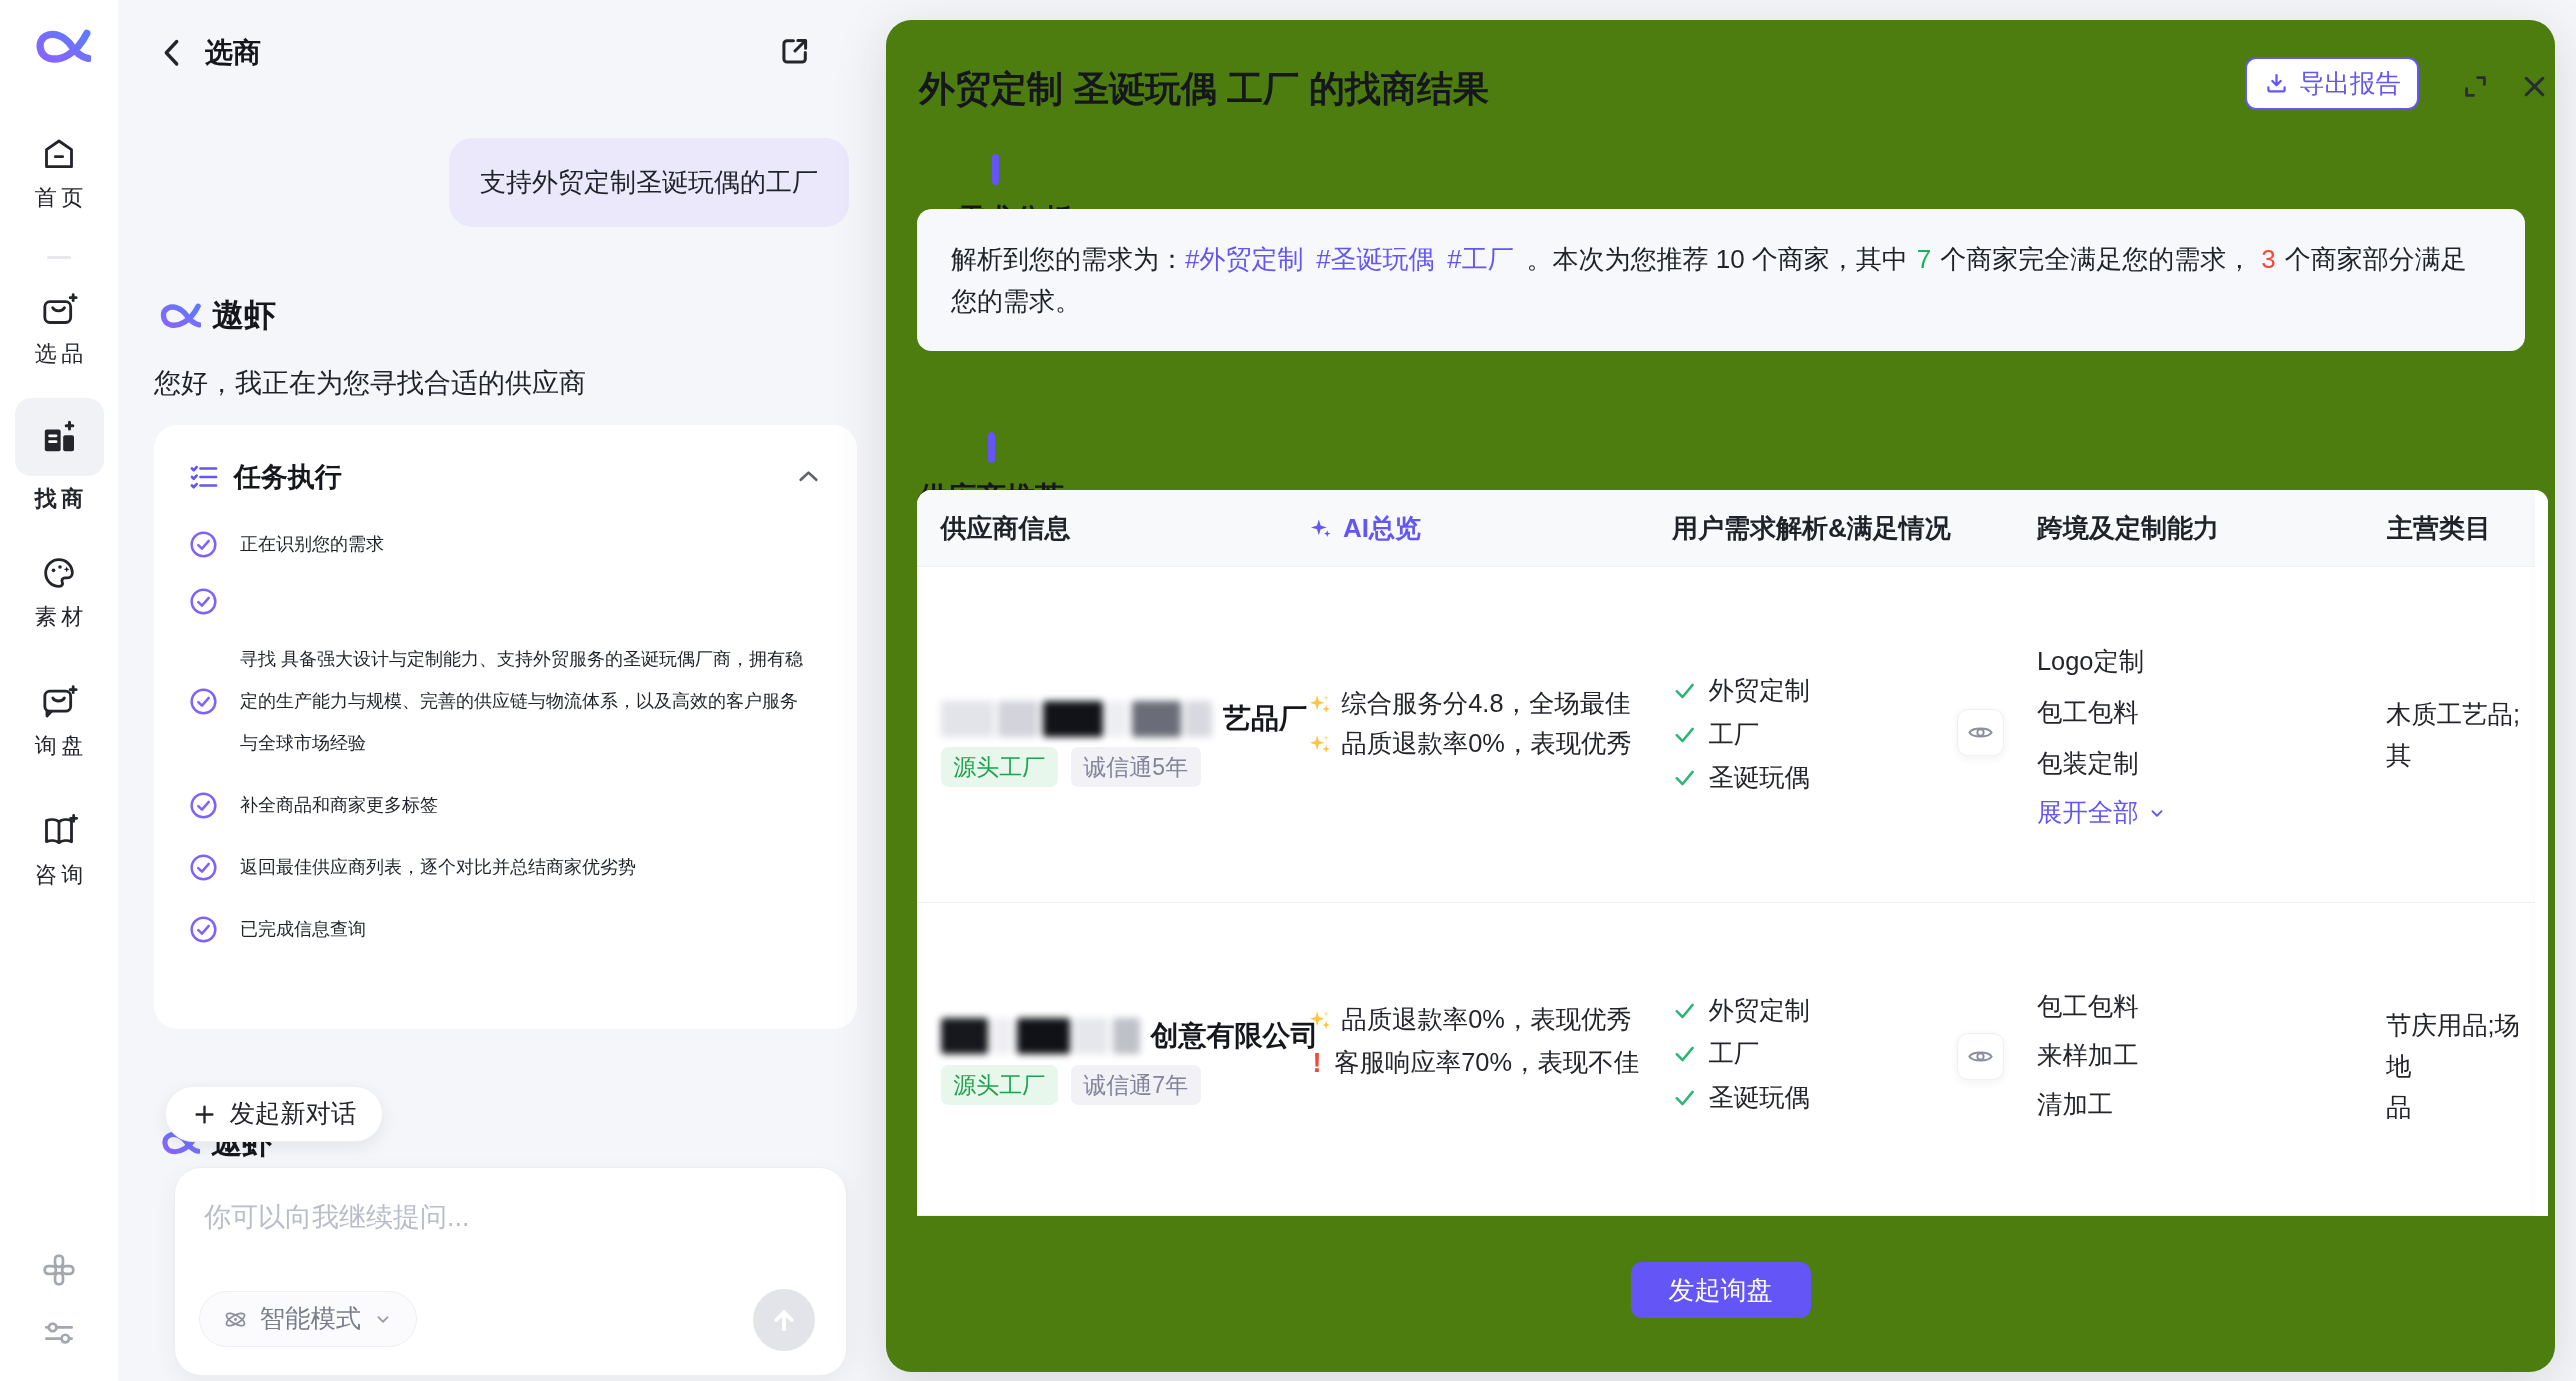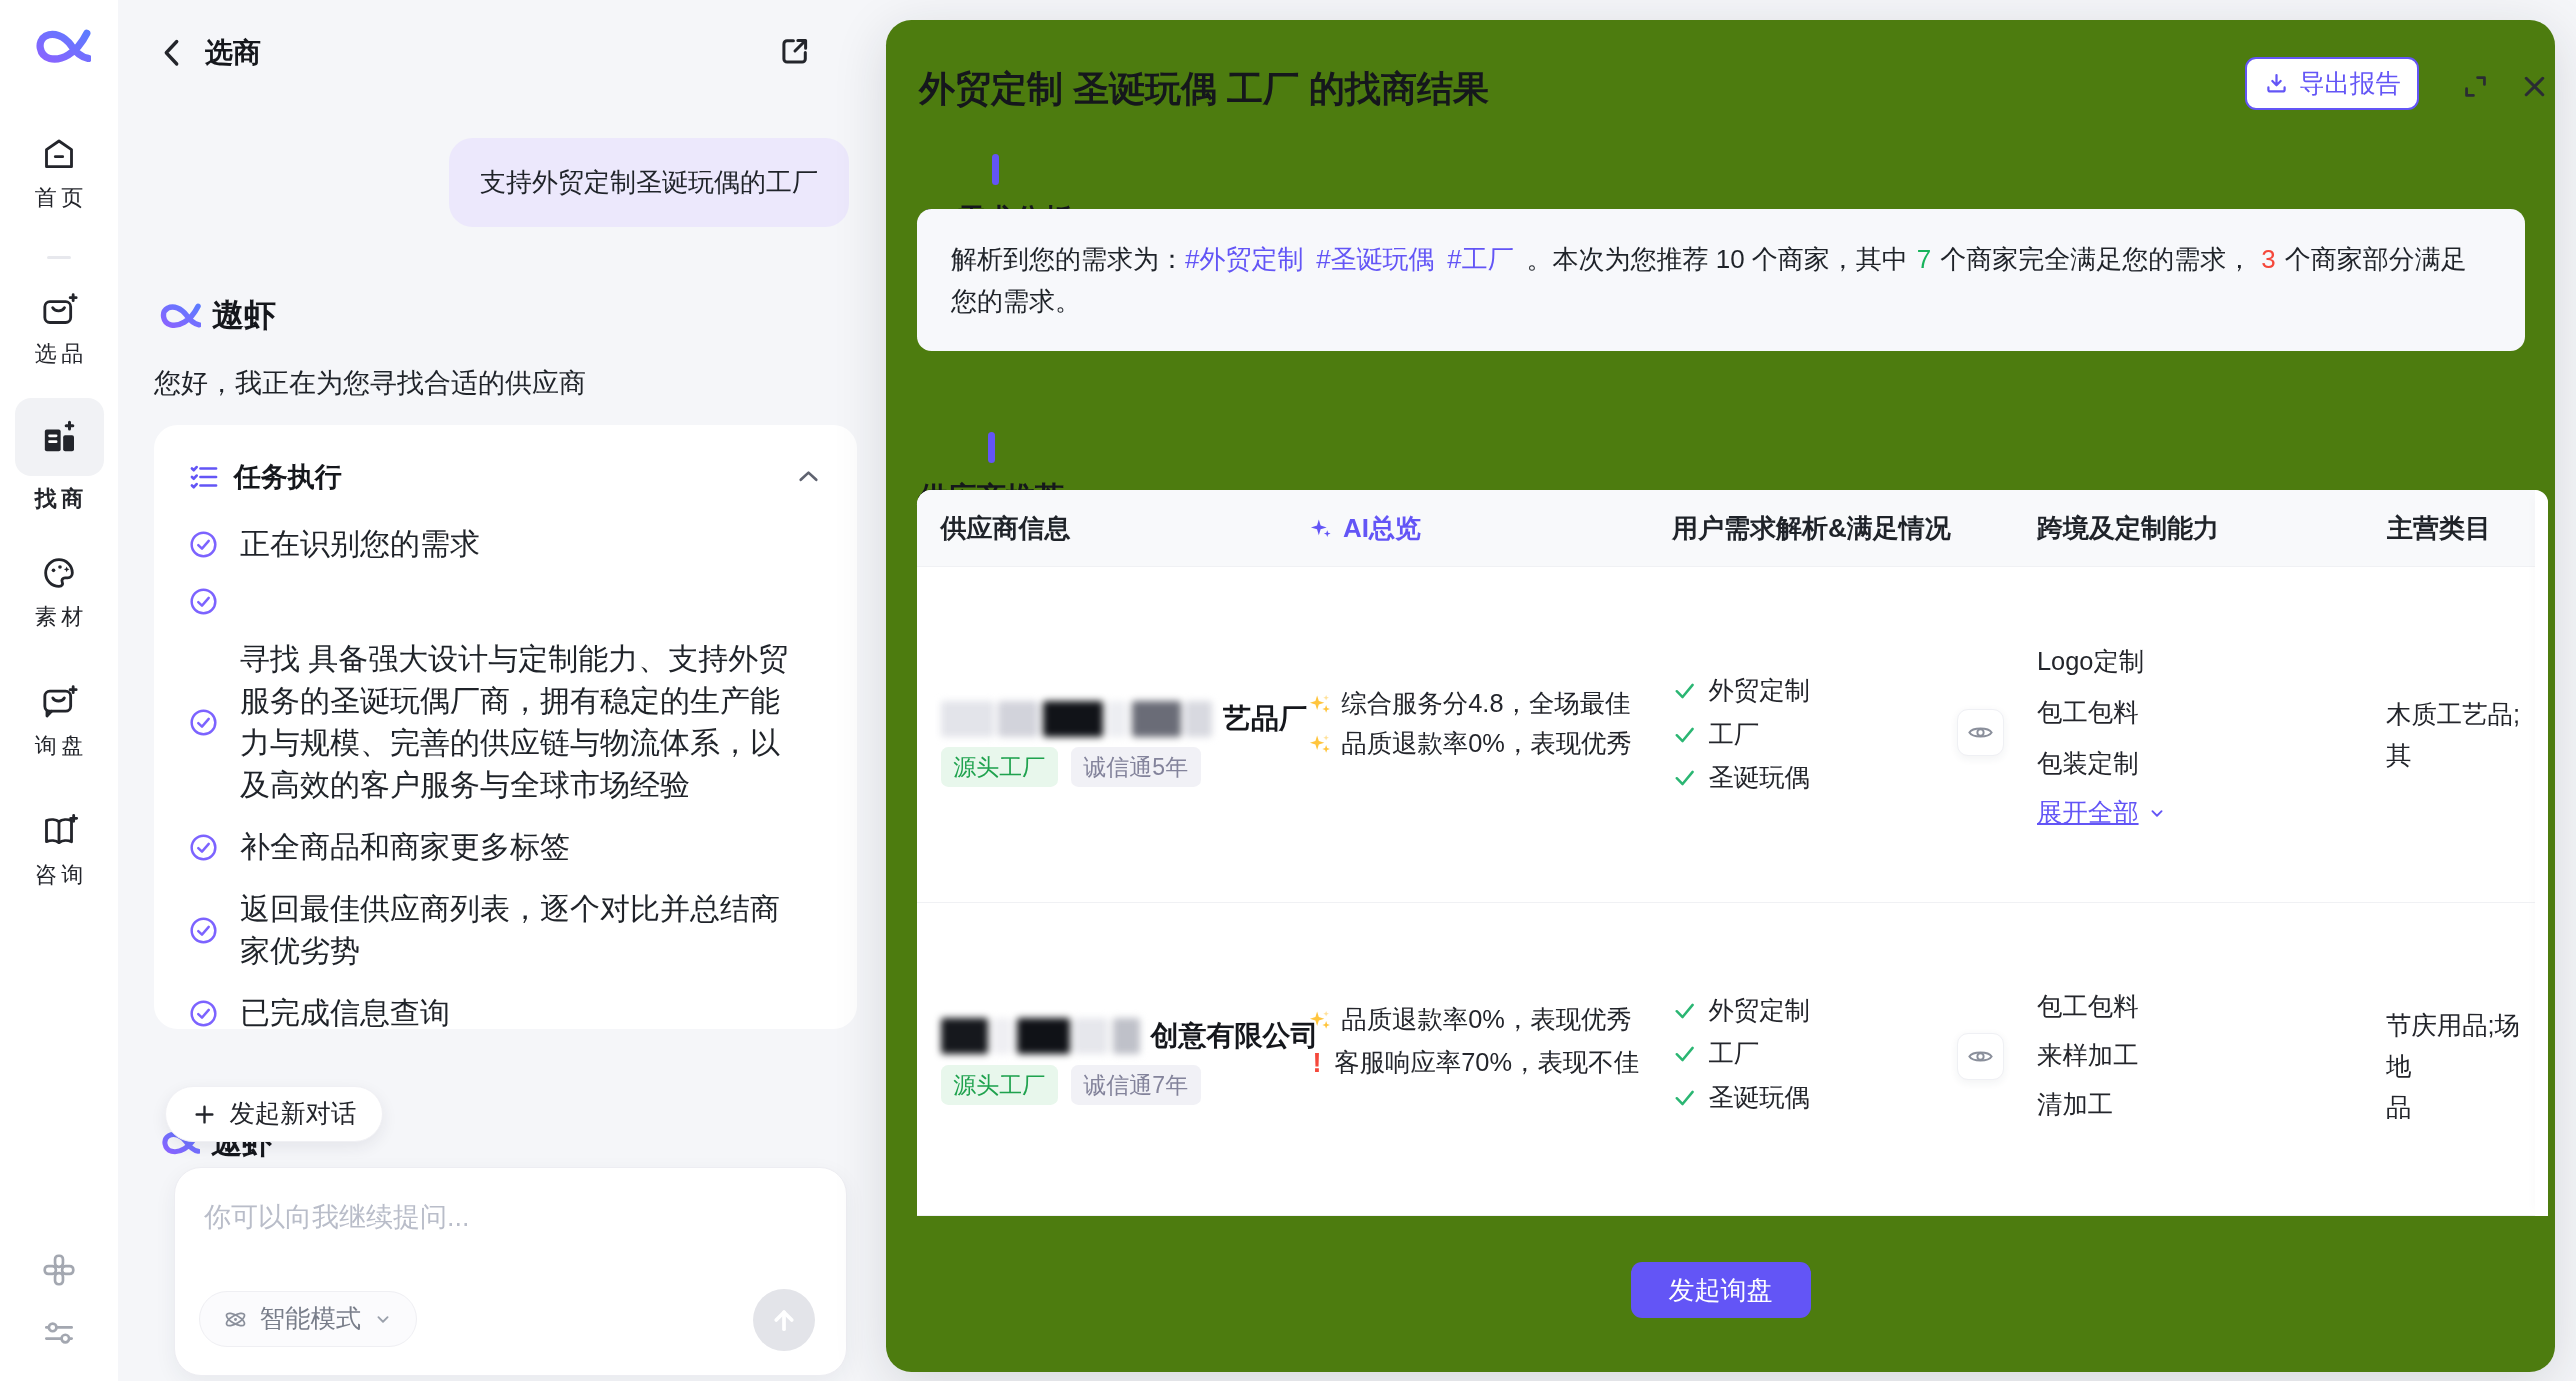--- a/index.html
+++ b/index.html
@@ -32,21 +32,21 @@
   .assist-row { position:absolute; left:36px; top:294px; display:flex; align-items:center; gap:11px; }
   .assist-row .aname { font-size:32px; font-weight:700; color:#15171C; }
   .greeting { position:absolute; left:36px; top:365px; font-size:27px; color:#1F2329; }
 
   .task-card { position:absolute; left:36px; top:425px; width:703px; height:604px; background:#FFFFFF; border-radius:23.6px; padding:31px 33px; z-index:2; }
   .task-head { display:flex; align-items:center; gap:12.7px; position:relative; height:42px; }
   .task-head .ttl { font-size:27px; font-weight:700; color:#15171C; }
   .task-collapse { position:absolute; right:0; top:5.4px; width:31px; height:31px; cursor:pointer; }
   .task-list { margin-top:25.4px; display:flex; flex-direction:column; gap:20px; }
   .task-item { display:flex; align-items:center; gap:20px; }
-  .task-item .txt { font-size:30px; line-height:42px; color:#1F2329; width:563px; }
+  .task-item .txt { font-size:18px; line-height:42px; color:#1F2329; width:563px; }
   .ck { flex:0 0 33px; width:33px; height:33px; }
 
   .ghost-row { position:absolute; left:38px; top:1122px; display:flex; align-items:center; gap:11px; z-index:1; }
   .ghost-row .aname { font-size:31px; font-weight:700; color:#15171C; }
 
   .newchat-pill { position:absolute; left:47px; top:1086px; height:56px; background:#FFFFFF; border:0.9px solid #F0F0F4; border-radius:29px; box-shadow:0 5.4px 16.3px rgba(40,44,63,.08); display:flex; align-items:center; gap:11px; padding:0 25.4px; font-size:25.4px; color:#23252B; z-index:3; cursor:pointer; }
 
   .input-card { position:absolute; left:56px; top:1167px; width:673px; height:209px; background:#FFFFFF; border:0.9px solid #EDEDF2; border-radius:27px; box-shadow:0 7.3px 22px rgba(40,44,63,.06); z-index:4; }
   .chat-input { position:absolute; left:29px; top:27px; width:599px; height:45px; border:none; outline:none; font-size:27px; color:#1F2329; font-family:inherit; background:transparent; }
   .chat-input::placeholder { color:#B9BDC9; }
@@ -81,21 +81,21 @@
   .nametxt { font-size:28px; font-weight:700; color:#15171C; white-space:nowrap; }
   .tagrow { display:flex; gap:12.7px; }
   .tag { height:40px; display:flex; align-items:center; padding:0 12.7px; border-radius:7.3px; font-size:23px; }
   .tag-green { background:#E8F7EC; color:#1FA24E; }
   .tag-gray  { background:#F1F1F6; color:#83839B; }
   .ai-line { display:flex; align-items:center; gap:7.3px; font-size:25.4px; color:#23252B; white-space:nowrap; }
   .excl { color:#F5483B; font-weight:900; font-size:27px; width:20px; text-align:center; }
   .match-line { display:flex; align-items:center; gap:11px; font-size:25.4px; color:#23252B; white-space:nowrap; }
   .eye-btn { position:absolute; width:47px; height:47px; border:0.9px solid #EFF0F4; border-radius:11px; background:#fff; box-shadow:0 2.7px 9px rgba(40,44,63,.06); display:flex; align-items:center; justify-content:center; cursor:pointer; }
   .cap-line { font-size:25.4px; color:#23252B; white-space:nowrap; }
-  .expand-link { display:flex; align-items:center; gap:7.3px; font-size:25.4px; color:#6355F6; cursor:pointer;text-decoration:underline; }
+  .expand-link { display:flex; align-items:center; gap:7.3px; font-size:25.4px; color:#6355F6; cursor:pointer; }
   .cat { width:156px; font-size:25.4px; line-height:41px; color:#23252B; word-break:break-all; }
   .gutter { position:absolute; right:0; top:0; width:12.7px; height:100%; background:#FFFFFF; border-radius:0 14.5px 0 0; box-shadow:-5.4px 0 9px -5.4px rgba(0,0,0,.07); }
 
   .inquiry-btn { position:absolute; left:50%; transform:translateX(-50%); top:1242px; height:56px; padding:0 38px; background:#6355F6; border:none; border-radius:11px; color:#fff; font-size:26px; font-family:inherit; display:flex; align-items:center; cursor:pointer; }
 </style>
 </head>
 <body>
 
 <div class="sidebar">
   <div class="side-logo">

